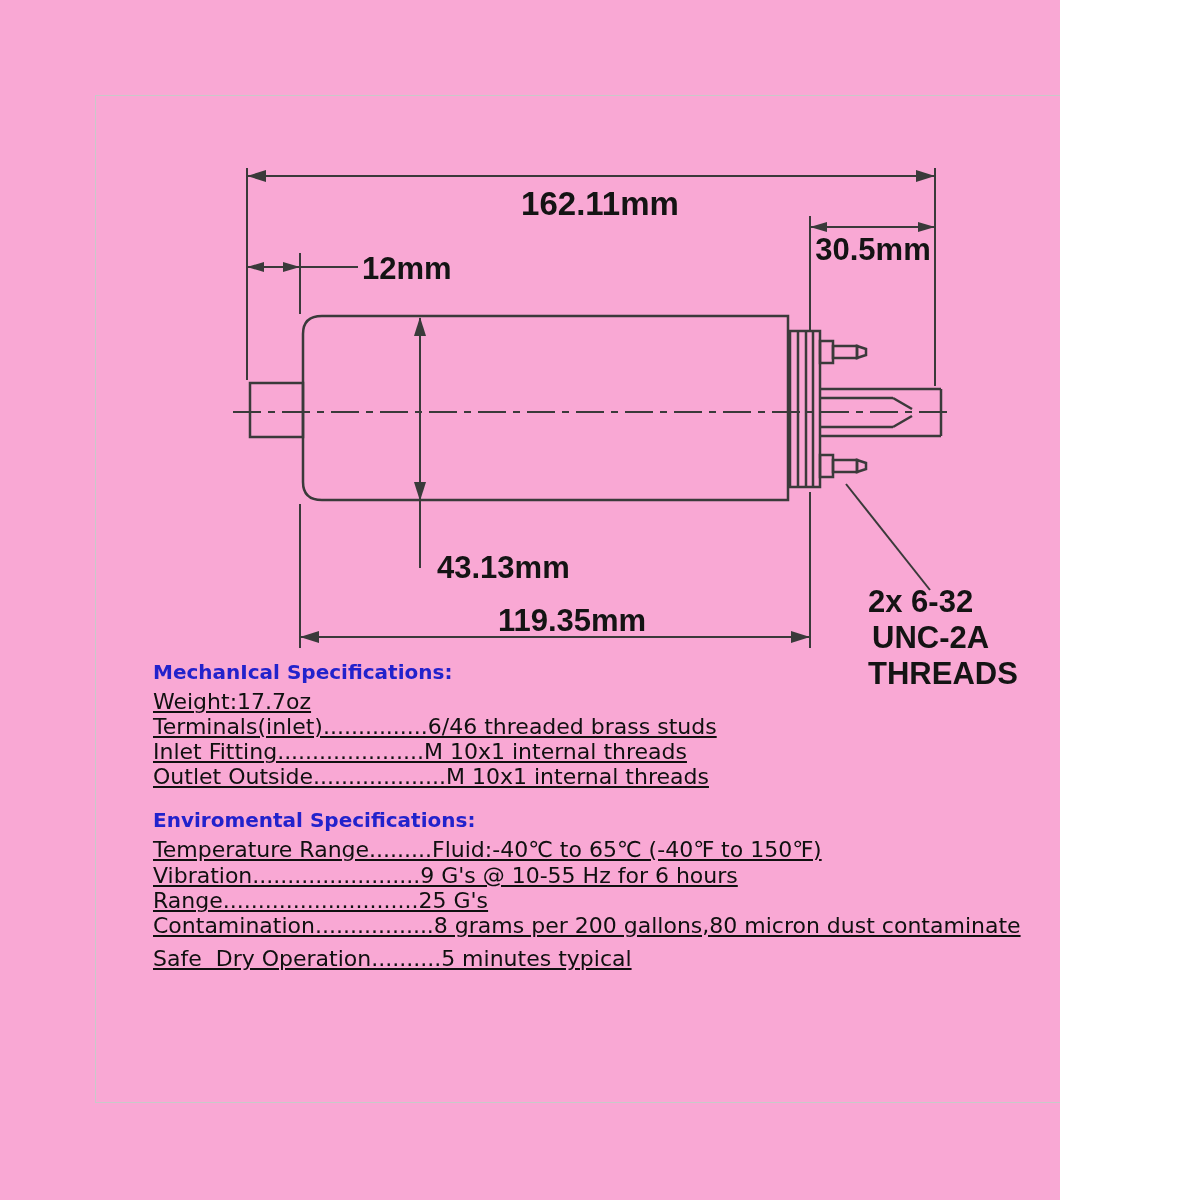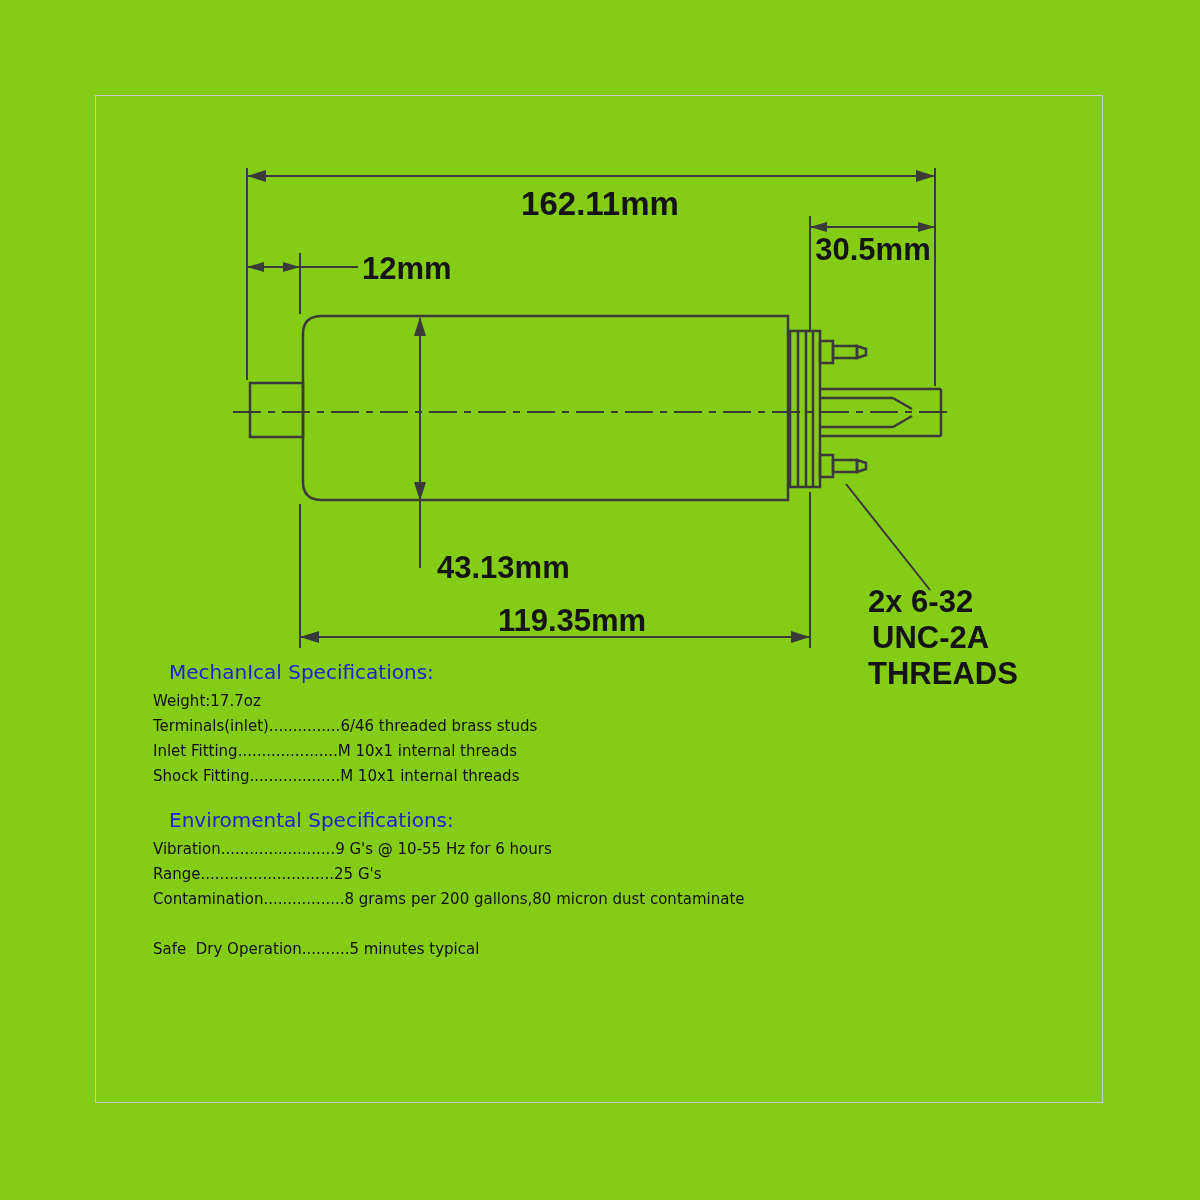--- a/index.html
+++ b/index.html
@@ -1,22 +1,23 @@
 <!DOCTYPE html>
 <html><head>
 <meta charset="utf-8">
 <style>
   html, body { margin: 0; padding: 0; background: #ffffff; }
   .page {
     position: relative;
-    width: 1200px;
+    width: 1051px;
     height: 1200px;
-    background: #84cc16;
+    background: #f9a8d4;
     font-family: "DejaVu Sans", sans-serif;
     overflow: hidden;
+    padding-left: 9px;
   }
   .frame {
     position: absolute;
     left: 95px; top: 95px;
     width: 1008px; height: 1008px;
     border: 1px solid #c9c9c9;
     box-sizing: border-box;
   }
   svg.drawing { position: absolute; left: 0; top: 0; }
   .dim {
@@ -27,34 +28,35 @@
   }
   .dim.big { font-size: 33px; }
   .specs {
     position: absolute;
     left: 153px;
     top: 660px;
     width: 940px;
     color: #101010;
   }
   .spec-title {
-    margin: 0 0 5px 16px;
+    margin: 0 0 5px 0;
     font-size: 20px;
-    font-weight: normal;
+    font-weight: bold;
     color: #2222cc;
   }
   .spec-line {
-    font-size: 15px;
+    font-size: 22px;
     line-height: 25px;
     white-space: pre;
     color: #101010;
+    text-decoration: underline;
   }
   .spec-block.env { margin-top: 19px; }
   .gap-small { margin-top: 1px; }
-  .gap-big { margin-top: 25px; }
+  .gap-big { margin-top: 8px; }
 </style>
 </head>
 <body>
 
 <div class="page">
 
   <div class="frame"></div>
 
   <svg class="drawing" width="1200" height="1200" viewBox="0 0 1200 1200">
 
@@ -142,25 +144,26 @@
     </g>
   </svg>
 
   <div class="specs">
 
     <div class="spec-block">
       <h3 class="spec-title">MechanIcal Specifications:</h3>
       <div class="spec-line">Weight:17.7oz</div>
       <div class="spec-line">Terminals(inlet)...............6/46 threaded brass studs</div>
       <div class="spec-line">Inlet Fitting.....................M 10x1 internal threads</div>
-      <div class="spec-line">Shock Fitting...................M 10x1 internal threads</div>
+      <div class="spec-line">Outlet Outside...................M 10x1 internal threads</div>
     </div>
 
     <div class="spec-block env">
       <h3 class="spec-title">Enviromental Specifications:</h3>
+      <div class="spec-line">Temperature Range.........Fluid:-40℃ to 65℃ (-40℉ to 150℉)</div>
       <div class="spec-line gap-small">Vibration........................9 G's @ 10-55 Hz for 6 hours</div>
       <div class="spec-line">Range............................25 G's</div>
       <div class="spec-line">Contamination.................8 grams per 200 gallons,80 micron dust contaminate</div>
       <div class="spec-line gap-big">Safe  Dry Operation..........5 minutes typical</div>
     </div>
 
   </div>
 </div>
 
 </body></html>

